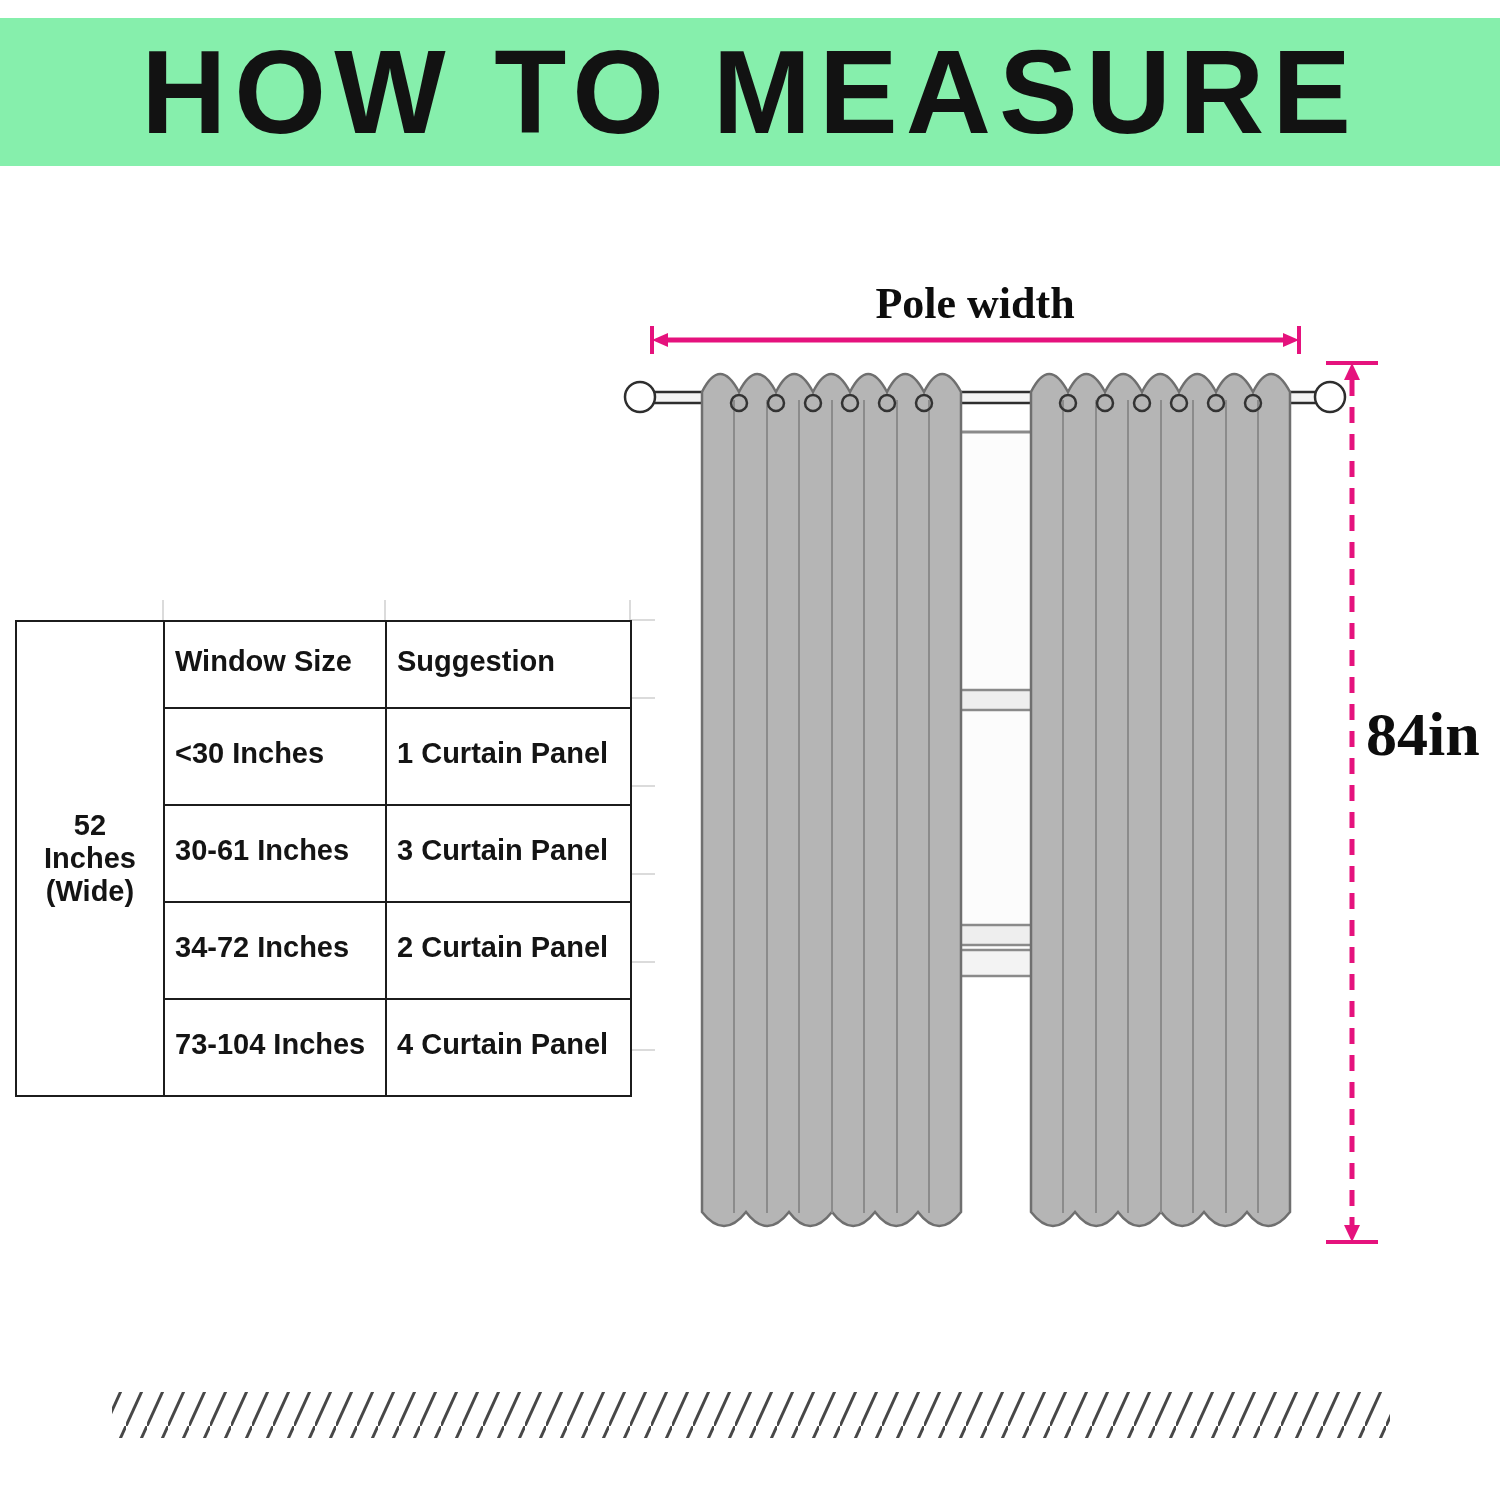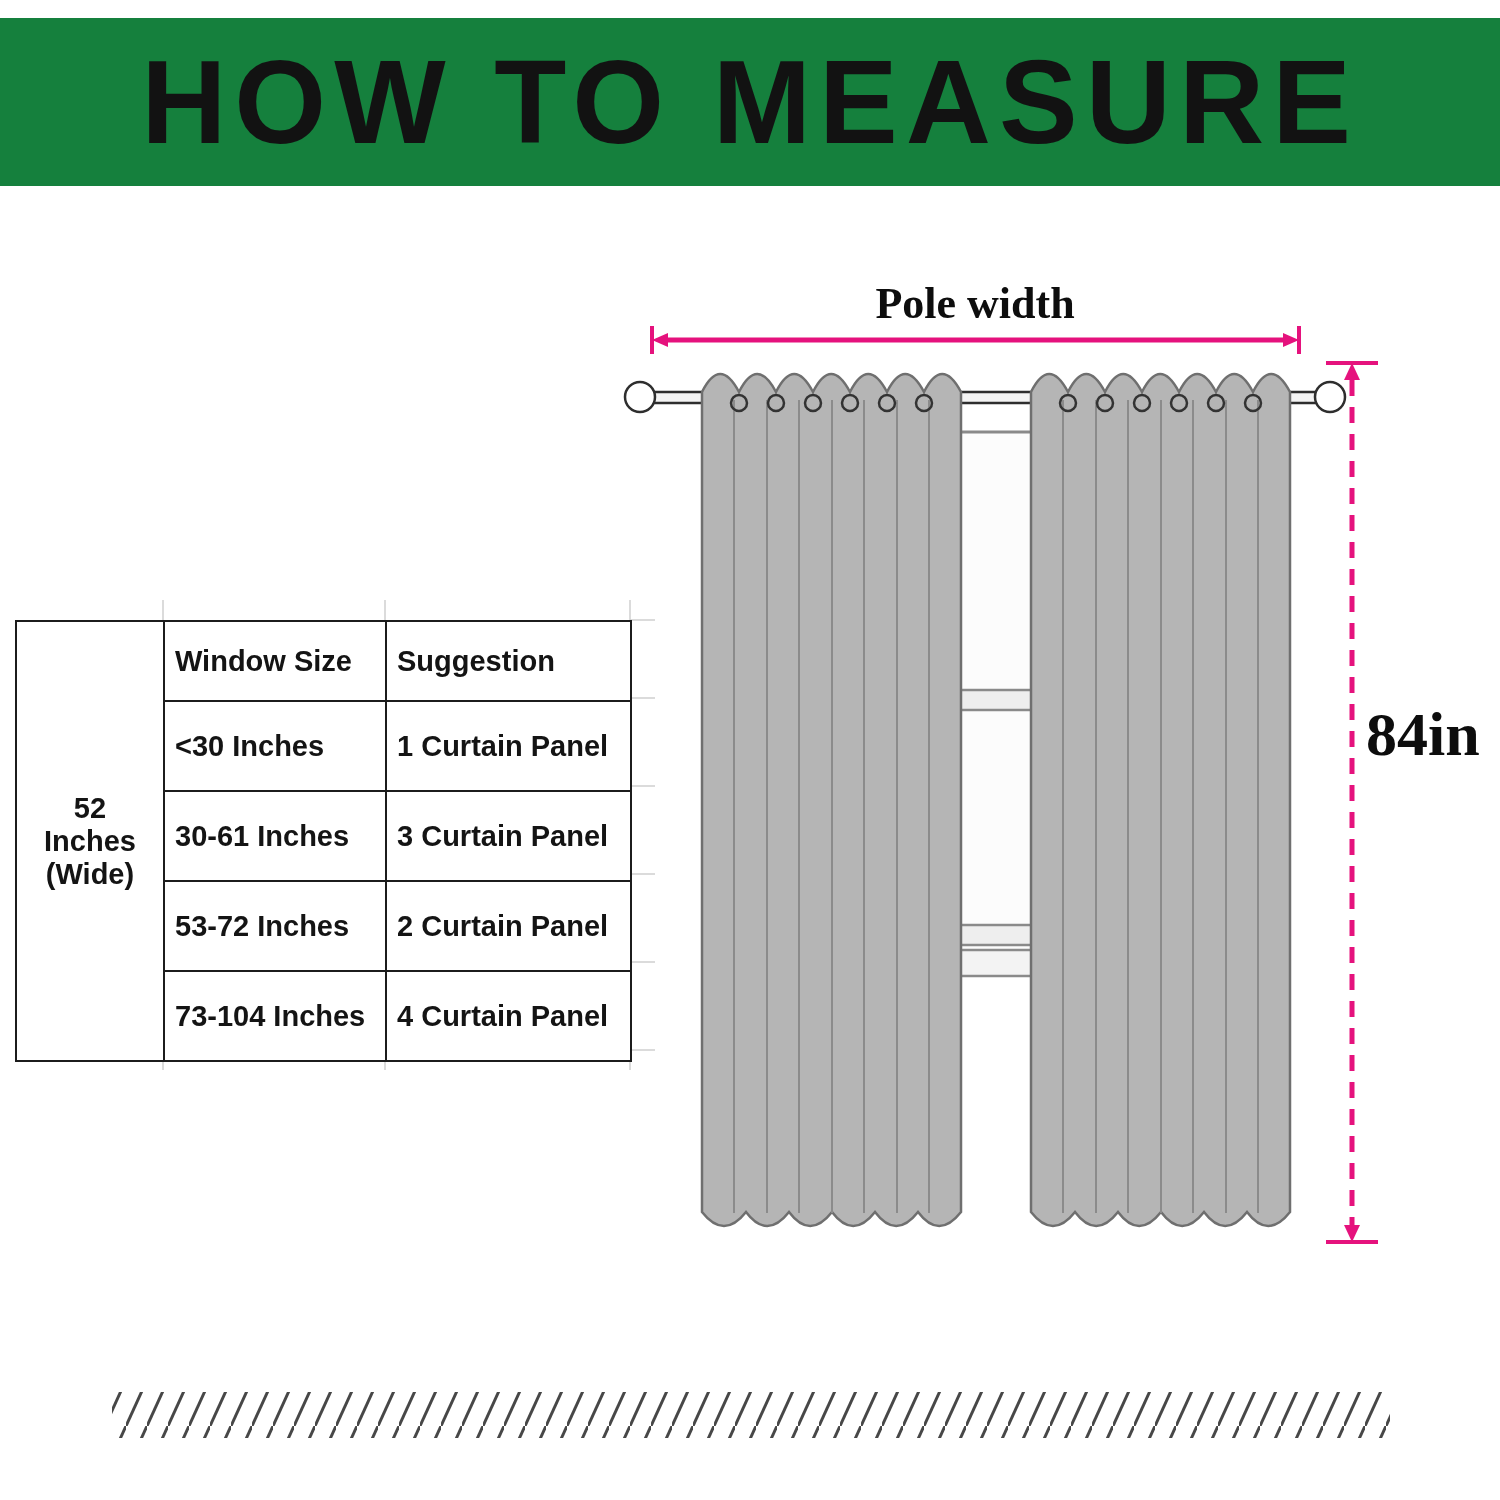--- a/index.html
+++ b/index.html
@@ -1,25 +1,25 @@
 <!DOCTYPE html>
 <html><head>
 <meta charset="utf-8">
 <style>
   html,body{margin:0;padding:0;background:#ffffff;}
   .canvas{position:relative;width:1500px;height:1500px;background:#ffffff;overflow:hidden;
           font-family:"Liberation Sans","DejaVu Sans",sans-serif;}
-  .banner{position:absolute;left:0;top:18px;width:1500px;height:168px;background:#15803d;
+  .banner{position:absolute;left:0;top:18px;width:1500px;height:148px;background:#86efac;
           display:flex;align-items:center;justify-content:center;}
   .banner h1{margin:0;font-size:118px;font-weight:bold;color:#121212;letter-spacing:8px;white-space:nowrap;}
   .svg-layer{position:absolute;left:0;top:0;width:1500px;height:1500px;}
   .size-table{position:absolute;left:15px;top:620px;border-collapse:collapse;table-layout:fixed;
               font-size:29px;font-weight:bold;color:#141414;}
   .size-table td,.size-table th{border:2px solid #1c1c1c;vertical-align:middle;text-align:left;
-              padding:0 6px 0 10px;background:#ffffff;}
+              padding:0 6px 7px 10px;background:#ffffff;}
   .size-table th{height:78px;}
   .size-table td{height:88px;margin-left:47px;}
   .size-table td.side{text-align:center;padding:0 8px;}
   .col-side{width:148px;} .col-size{width:222px;} .col-sugg{width:245px;}
 </style>
 </head>
 <body>
 
 <div class="canvas">
 
@@ -147,21 +147,21 @@
     </tr>
     <tr>
       <td>&lt;30 Inches</td>
       <td>1 Curtain Panel</td>
     </tr>
     <tr>
       <td>30-61 Inches</td>
       <td>3 Curtain Panel</td>
     </tr>
     <tr>
-      <td>53-72 Inches</td>
+      <td>34-72 Inches</td>
       <td>2 Curtain Panel</td>
     </tr>
     <tr>
       <td>73-104 Inches</td>
       <td>4 Curtain Panel</td>
     </tr>
   </tbody>
     </table>
 
 </div>

